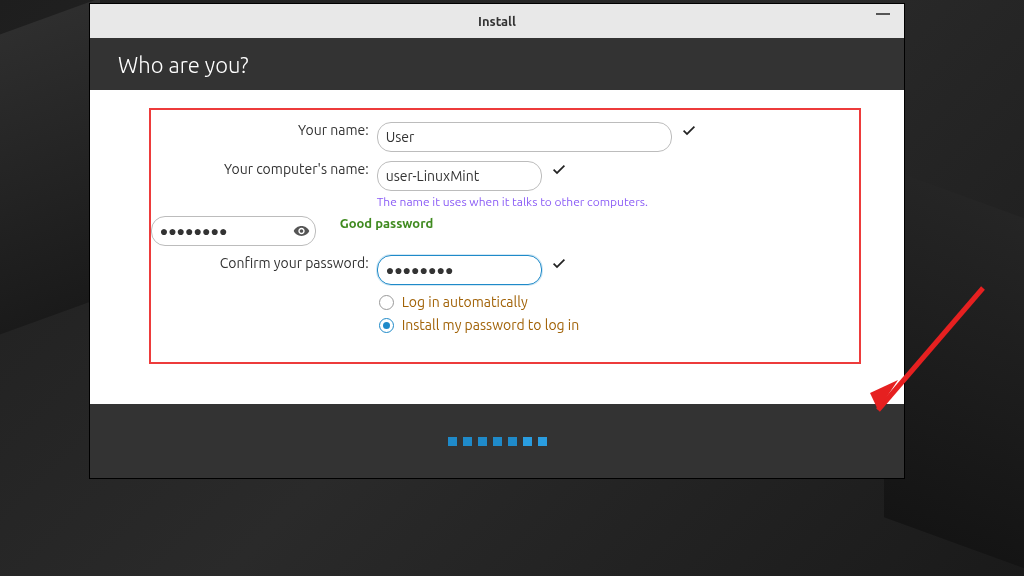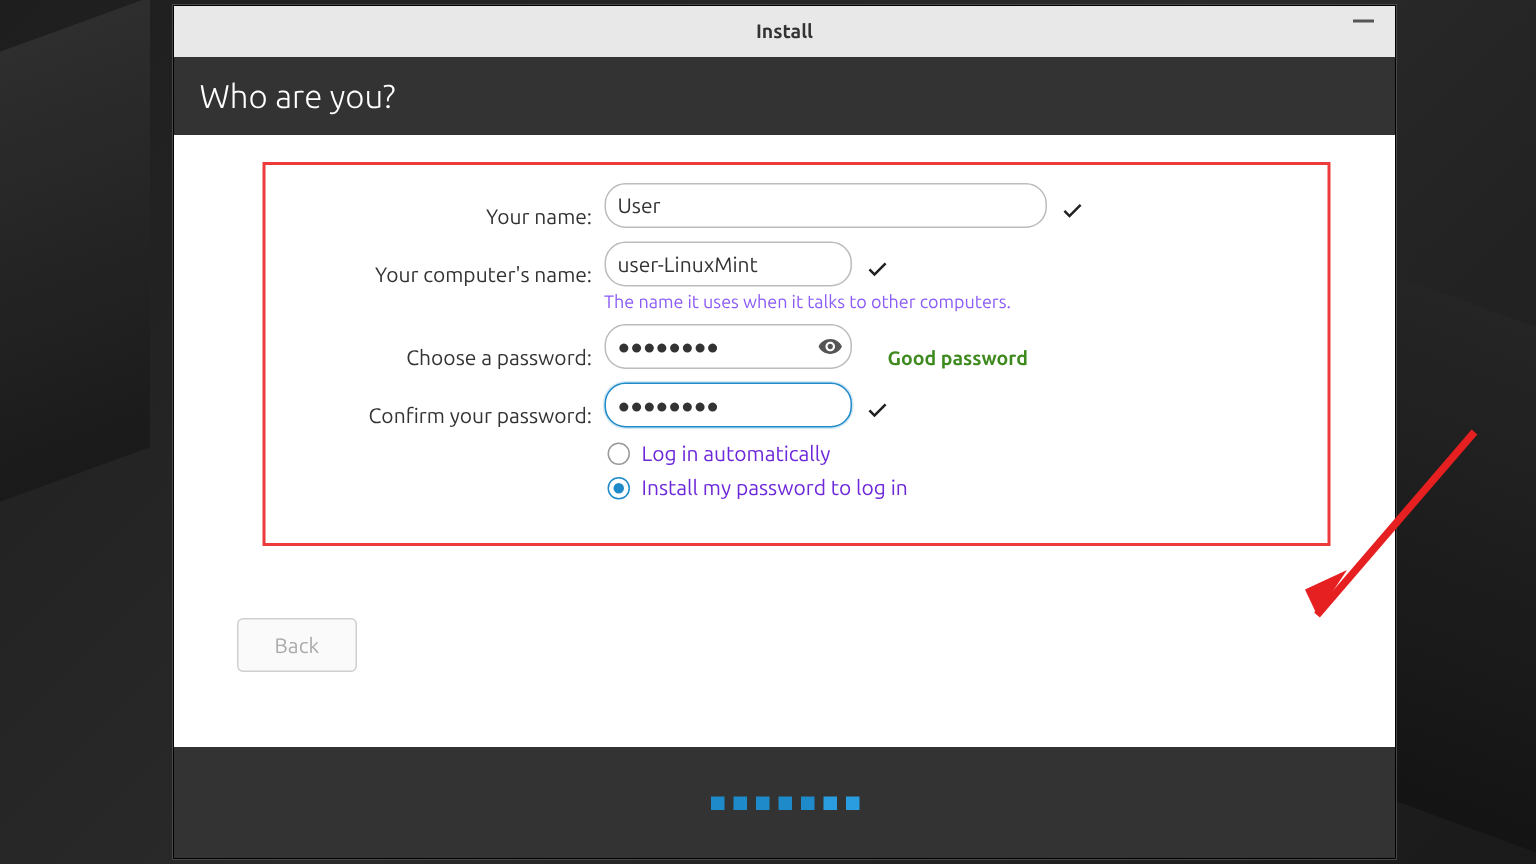--- a/index.html
+++ b/index.html
@@ -2,33 +2,33 @@
 <html><head>
   <meta charset="utf-8">
   <style>
     * { margin: 0; padding: 0; box-sizing: border-box; font-family: Ubuntu, "Segoe UI", sans-serif; }
     body { width: 1024px; height: 576px; background: #1a1a1a; position: relative; overflow: hidden; }
     .bg-pattern { position: absolute; inset: 0; background: linear-gradient(135deg, #1e1e1e 0%, #2a2a2a 50%, #1a1a1a 100%); }
     .bg-pattern::before, .bg-pattern::after { content: ''; position: absolute; background: #222; }
     .bg-pattern::before { width: 120px; height: 300px; left: -20px; top: 20px; transform: skewY(-20deg); background: linear-gradient(180deg, #2e2e2e, #1a1a1a); }
     .bg-pattern::after { width: 180px; height: 350px; right: -40px; top: 200px; transform: skewY(20deg); background: linear-gradient(180deg, #252525, #141414); }
     
-    .window { position: absolute; left: 115px; top: 3px; width: 816px; height: 570px; background: #fff; border: 1px solid #000; }
+    .window { position: absolute; left: 89px; top: 3px; width: 816px; height: 476px; background: #fff; border: 1px solid #000; }
     .titlebar { height: 34px; background: #e8e8e8; display: flex; align-items: center; justify-content: center; position: relative; }
     .titlebar-title { font-size: 13px; font-weight: 600; color: #333; }
     .titlebar-min { position: absolute; right: 14px; top: 9px; width: 14px; height: 2px; background: #555; }
     
-    .header { height: 52px; background: #333333; display: flex; align-items: center; padding-left: 17px; }
+    .header { height: 52px; background: #333333; display: flex; align-items: center; padding-left: 28px; }
     .header-title { color: #fff; font-size: 22px; font-weight: 300; }
     
     .content { padding: 18px 20px 0 20px; }
     
     .highlight-box { border: 2px solid #ed3b3b; padding: 12px 0 22px 0; width: 92%; margin-left: 5%; }
     
-    .form-row { display: flex; align-items: flex-end; margin-bottom: 9px; }
+    .form-row { display: flex; align-items: flex-start; margin-bottom: 9px; }
     .form-label { width: 226px; text-align: right; padding-right: 8px; font-size: 14px; color: #333; }
     .form-input { height: 30px; border: 1px solid #bcbcbc; border-radius: 14px; padding: 0 8px; font-size: 14px; color: #333; outline: none; background: #fff; }
     .form-input:focus, .form-input.focused { border-color: #1f8ac9; box-shadow: 0 0 0 1px rgba(31,138,201,0.2); }
     .input-name { width: 295px; }
     .input-computer { width: 165px; }
     .input-username { width: 165px; }
     .input-password { width: 165px; padding-right: 28px; }
     .input-confirm { width: 165px; }
     
     .check-icon { margin-left: 9px; font-size: 16px; color: #222; font-weight: bold; }
@@ -36,21 +36,21 @@
     
     .helper-text { font-size: 12px; color: #8b5cf6; margin-left: 226px; margin-top: -5px; margin-bottom: 8px; }
     
     .password-wrap { position: relative; display: inline-block; }
     .eye-icon { position: absolute; right: 6px; top: 50%; transform: translateY(-50%); cursor: pointer; }
     .eye-icon svg { width: 17px; height: 17px; display: block; }
     
     .password-strength { margin-left: 24px; font-size: 13px; font-weight: 600; color: #3f8a1f; }
     
     .radio-group { margin-left: 226px; margin-top: 2px; }
-    .radio-row { display: flex; align-items: center; margin-bottom: 7px; font-size: 14px; color: #6d28d9; }
+    .radio-row { display: flex; align-items: center; margin-bottom: 7px; font-size: 14px; color: #a16207; }
     .radio { width: 15px; height: 15px; border-radius: 50%; border: 1.5px solid #999; margin-right: 8px; margin-left: 2px; }
     .radio.selected { border-color: #1f8ac9; display: flex; align-items: center; justify-content: center; }
     .radio.selected::after { content: ''; width: 7px; height: 7px; border-radius: 50%; background: #1f8ac9; }
     .checkbox { width: 15px; height: 15px; border: 1.5px solid #aaa; border-radius: 2px; margin-right: 8px; margin-left: 20px; background: #fff; }
     
     .button-row { display: flex; justify-content: space-between; gap: 6px; padding: 0 22px; margin-top: 48px; }
     .btn { padding: 9px 24px; font-size: 14px; border: 1px solid #cfcfcf; border-radius: 4px; background: #fff; cursor: pointer; color: #333; }
     .btn.disabled { color: #aaa; background: #fafafa; }
     
     .footer { position: absolute; bottom: 0; left: 0; right: 0; height: 74px; background: #333333; display: flex; align-items: center; justify-content: center; gap: 6px; }
@@ -94,21 +94,20 @@
         <span class="check-icon">
           <svg viewBox="0 0 24 24">
               <path d="M9 16.2l-4.2-4.2L3 13.8l6 6 12-12-1.8-1.8z" fill="#222"></path>
             </svg>
         </span>
       </div>
       <div class="helper-text">The name it uses when it talks to other computers.</div>
 
 
       <div class="form-row">
-        <div class="form-label">Choose a password:</div>
         <div class="password-wrap">
           <input class="form-input input-password" value="●●●●●●●●" style="">
           <span class="eye-icon">
             <svg viewBox="0 0 24 24">
                 <path d="M12 5C7 5 2.7 8.1 1 12c1.7 3.9 6 7 11 7s9.3-3.1 11-7c-1.7-3.9-6-7-11-7zm0 11.5c-2.5 0-4.5-2-4.5-4.5S9.5 7.5 12 7.5s4.5 2 4.5 4.5-2 4.5-4.5 4.5zm0-7c-1.4 0-2.5 1.1-2.5 2.5s1.1 2.5 2.5 2.5 2.5-1.1 2.5-2.5-1.1-2.5-2.5-2.5z" fill="#555"></path>
               </svg>
           </span>
         </div>
         <span class="password-strength">Good password</span>
       </div>

